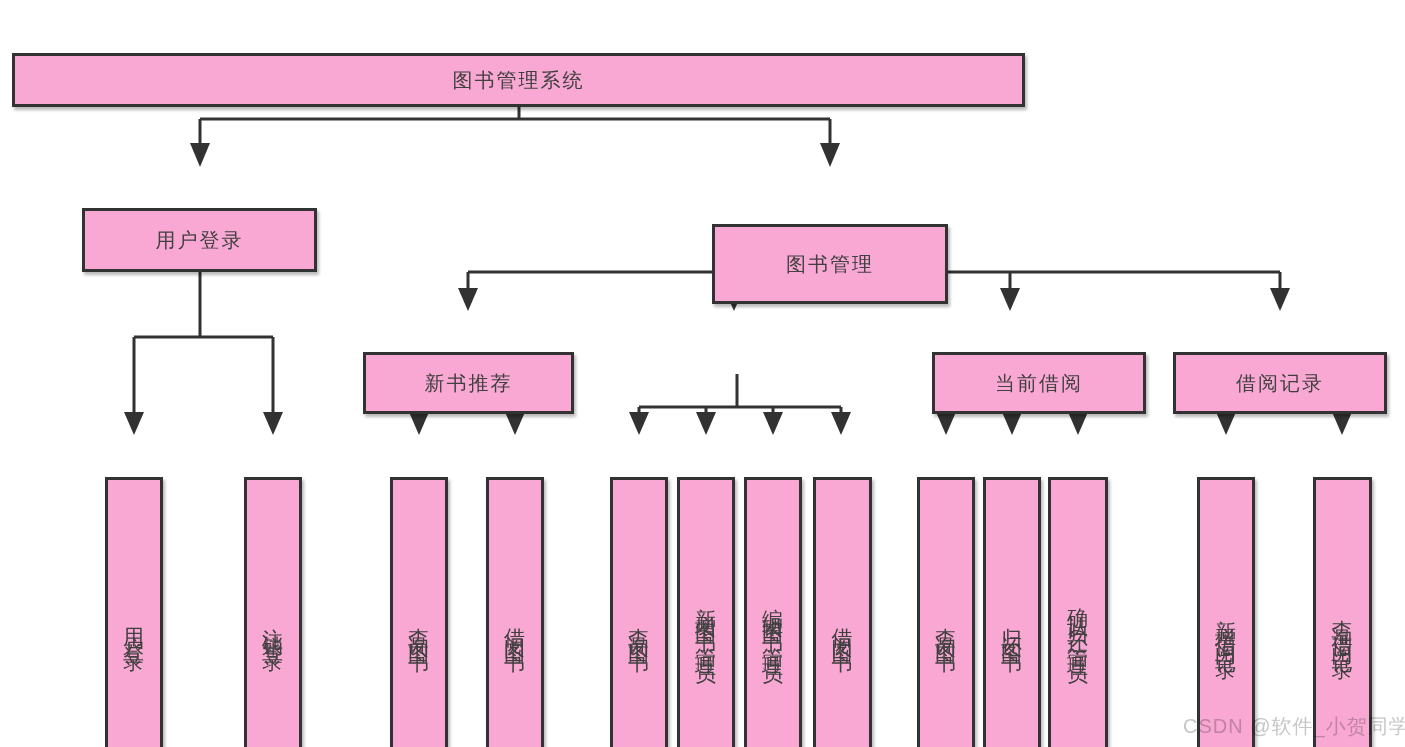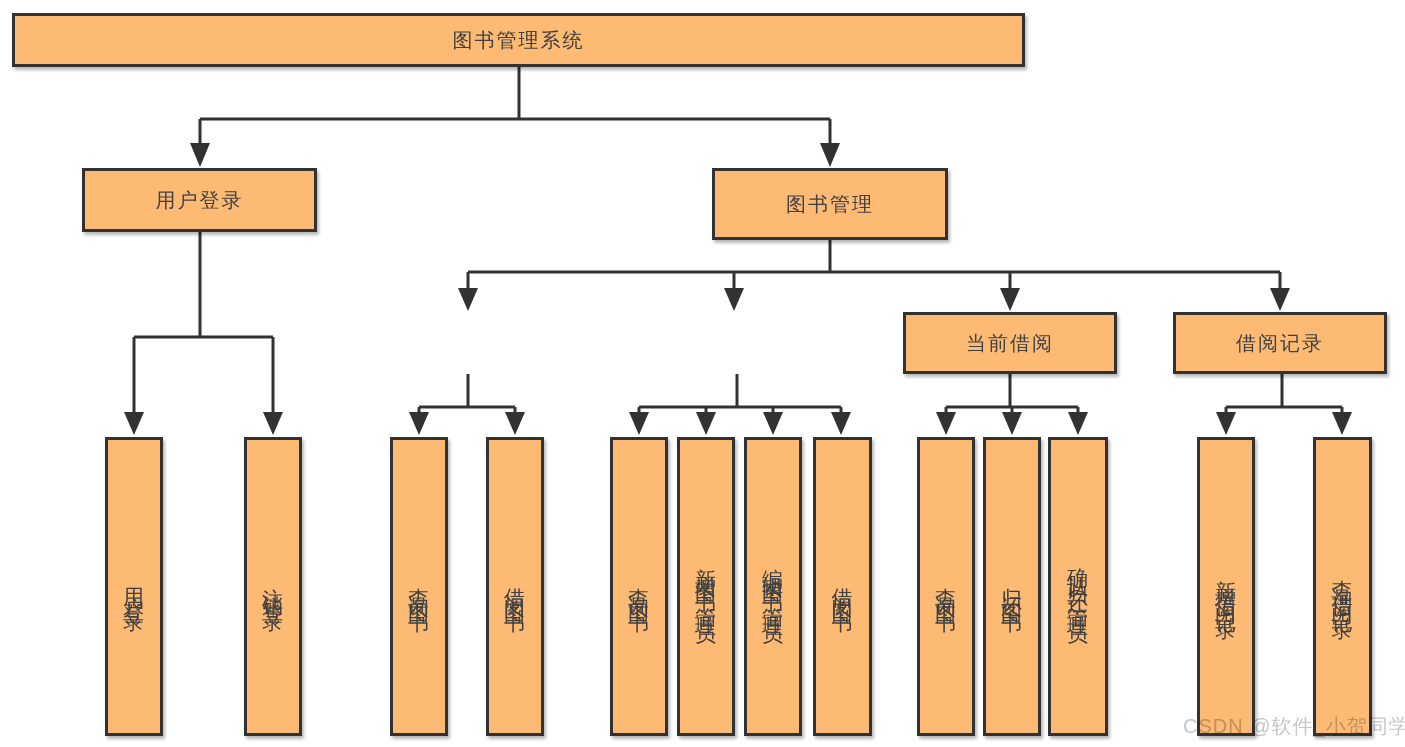--- a/index.html
+++ b/index.html
@@ -5,23 +5,24 @@
   html,body{margin:0;padding:0;}
   body{
     width:1405px;height:747px;position:relative;overflow:hidden;
     background:#ffffff;color:#404040;
     font-family:"Liberation Sans","DejaVu Sans",sans-serif;
   }
   #canvas{position:absolute;inset:0;width:1405px;height:747px;}
   svg.connectors{position:absolute;left:0;top:0;z-index:0;}
   .box{
     position:absolute;box-sizing:border-box;z-index:1;
-    border:3px solid #323232;background:#fdba74;
+    border:3px solid #323232;background:#f9a8d4;
     display:flex;align-items:center;justify-content:center;
     box-shadow:2px 3px 3px rgba(0,0,0,0.28);
+    margin-top:40px;
   }
   .hbox{font-size:20px;letter-spacing:2px;white-space:nowrap;}
   .vbox{
     writing-mode:vertical-rl;text-orientation:mixed;
     font-size:21px;letter-spacing:8px;line-height:1;
   }
   .watermark{
     position:absolute;left:1183px;top:713px;z-index:5;
     font-size:20px;letter-spacing:1px;white-space:nowrap;
     color:#c6c6c6;mix-blend-mode:multiply;
@@ -60,23 +61,24 @@
       <polygon points="1002,412 1022,412 1012,435"></polygon>
       <polygon points="1068,412 1088,412 1078,435"></polygon>
       <polygon points="1216,412 1236,412 1226,435"></polygon>
       <polygon points="1332,412 1352,412 1342,435"></polygon>
     </g>
   </svg>
 
   <div class="box hbox" style="left:12px;top:13px;width:1013px;height:54px;">图书管理系统</div>
 
   <div class="box hbox" style="left:82px;top:168px;width:235px;height:64px;">用户登录</div>
-  <div class="box hbox" style="left:712px;top:168px;width:236px;height:72px;">图书管理</div>
+  <div class="box hbox" style="left:712px;top:184px;width:236px;height:80px;">图书管理</div>
 
-  <div class="box hbox" style="left:903px;top:312px;width:214px;height:62px;">当前借阅</div>
+  <div class="box hbox" style="left:363px;top:312px;width:211px;height:62px;">新书推荐</div>
+  <div class="box hbox" style="left:932px;top:312px;width:214px;height:62px;">当前借阅</div>
   <div class="box hbox" style="left:1173px;top:312px;width:214px;height:62px;">借阅记录</div>
 
   <div class="box vbox" style="left:105px;top:437px;width:58px;height:299px;">用户登录</div>
   <div class="box vbox" style="left:244px;top:437px;width:58px;height:299px;">注销登录</div>
 
   <div class="box vbox" style="left:390px;top:437px;width:58px;height:299px;">查询图书</div>
   <div class="box vbox" style="left:486px;top:437px;width:58px;height:299px;">借阅图书</div>
 
   <div class="box vbox" style="left:610px;top:437px;width:58px;height:299px;">查询图书</div>
   <div class="box vbox" style="left:677px;top:437px;width:58px;height:299px;">新增图书（管理员）</div>

